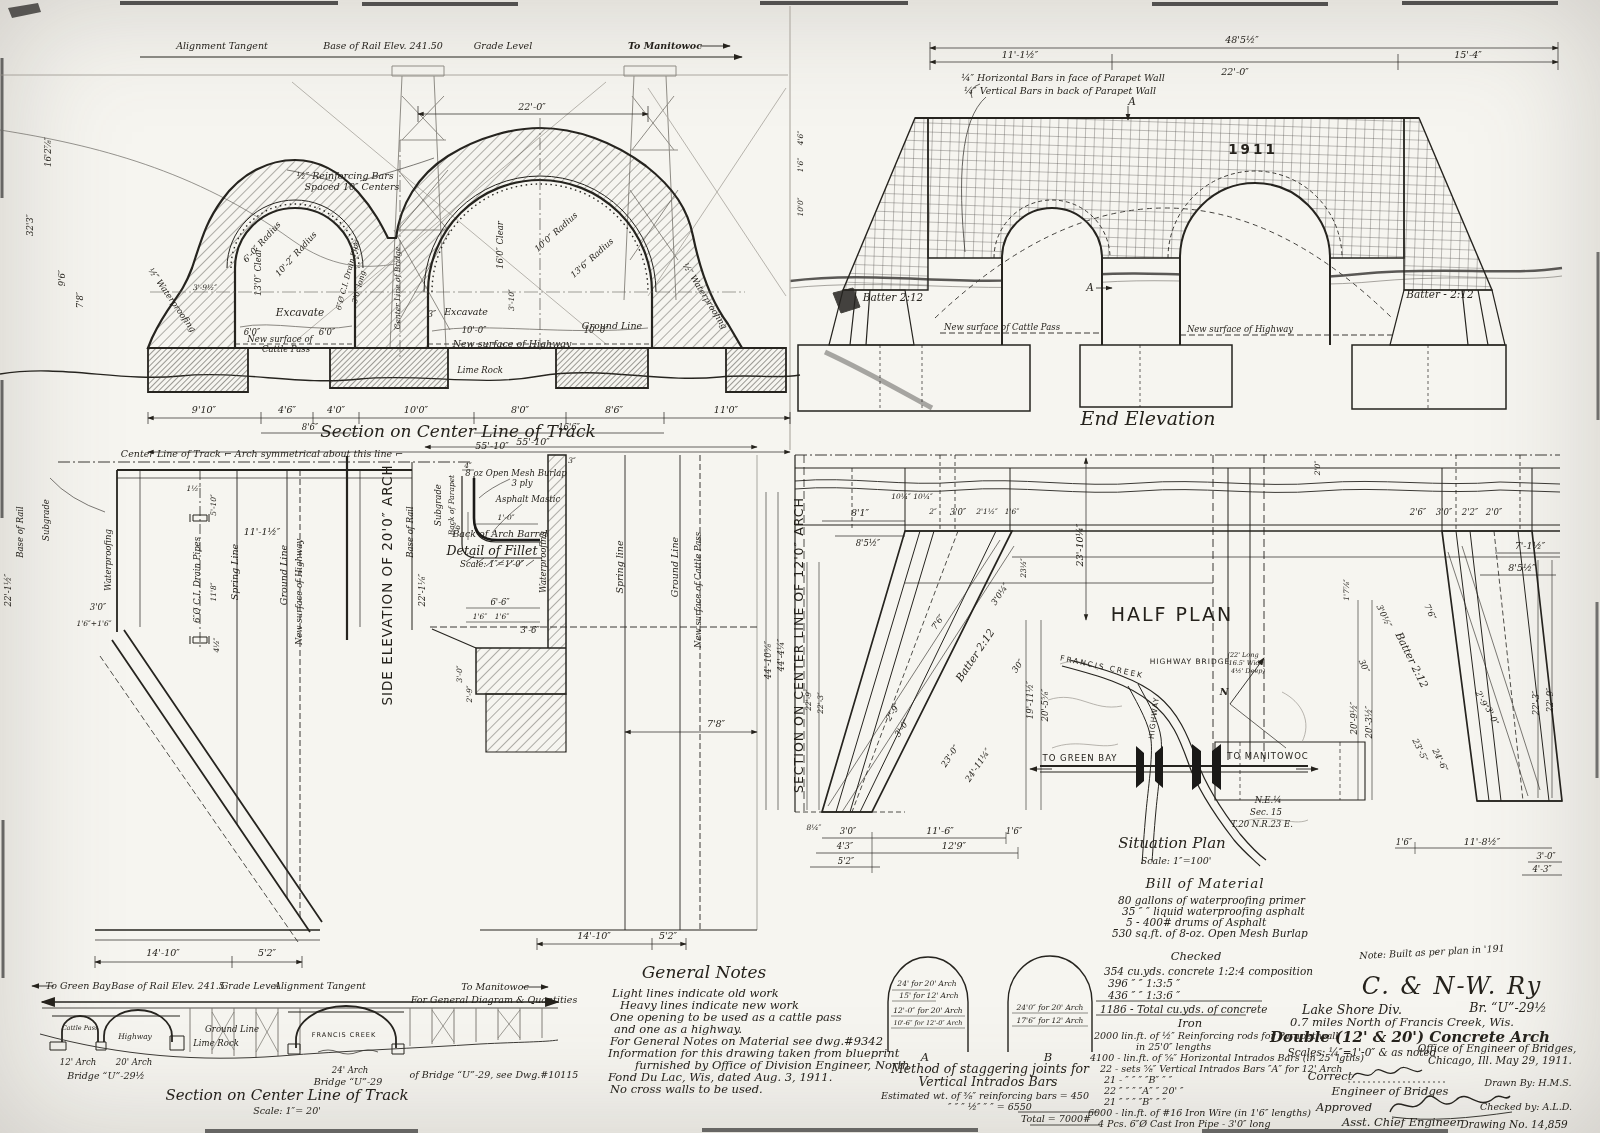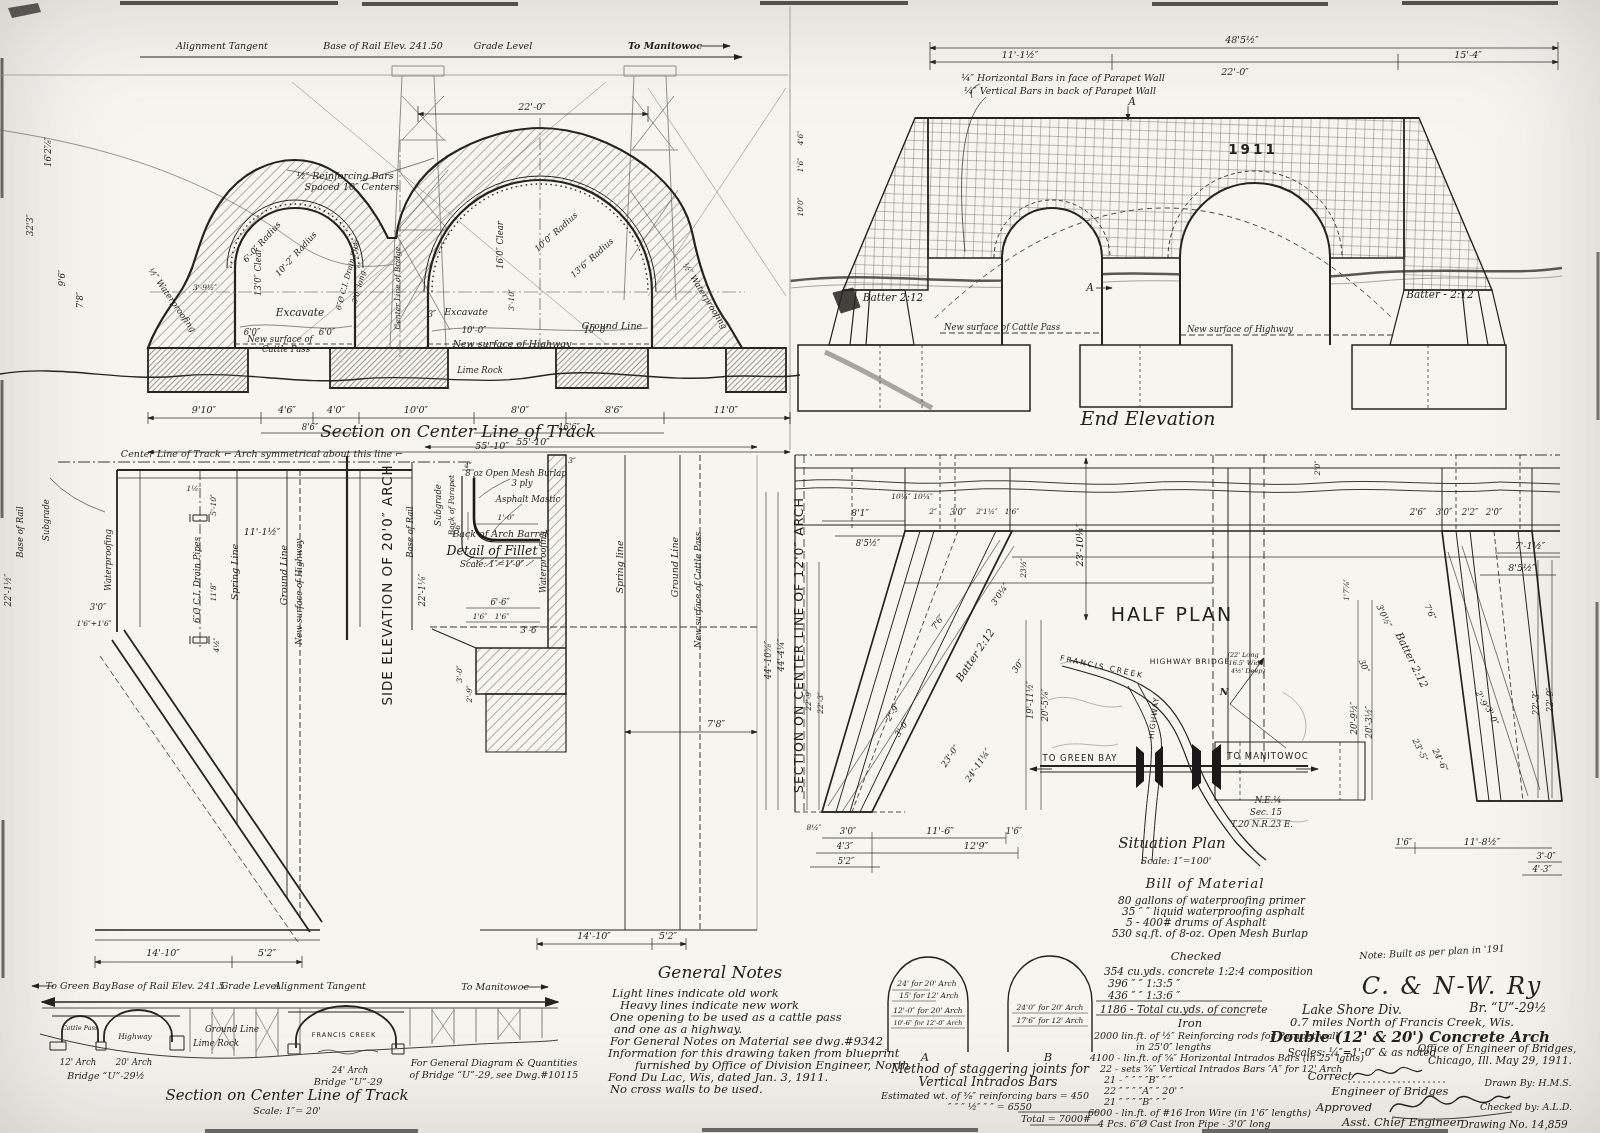--- a/index.html
+++ b/index.html
@@ -375,21 +375,21 @@
   <span class="L t8" style="left:902px;top:728px;transform:translate(-50%,-50%) rotate(-56deg)">3'-0″</span>
   <span class="L t8" style="left:950px;top:756px;transform:translate(-50%,-50%) rotate(-56deg)">23'-0″</span>
   <span class="L t8" style="left:978px;top:765px;transform:translate(-50%,-50%) rotate(-56deg)">24'-11¼″</span>
   <span class="L t8" style="left:1030px;top:700px;transform:translate(-50%,-50%) rotate(-90deg)">19'-11½″</span>
   <span class="L t8" style="left:1045px;top:705px;transform:translate(-50%,-50%) rotate(-90deg)">20'-5⅝″</span>
   <span class="L t7" style="left:814px;top:828px">8¼″</span>
   <span class="L t8" style="left:848px;top:831px">3'0″</span>
   <span class="L t9" style="left:940px;top:831px">11'-6″</span>
   <span class="L t8" style="left:1014px;top:831px">1'6″</span>
   <span class="L t8" style="left:845px;top:846px">4'3″</span>
-  <span class="L t9" style="left:976px;top:846px">12'9″</span>
+  <span class="L t9" style="left:954px;top:846px">12'9″</span>
   <span class="L t8" style="left:846px;top:861px">5'2″</span>
   <span class="L t8" style="left:1384px;top:616px;transform:translate(-50%,-50%) rotate(64deg)">3'0½″</span>
   <span class="L t8" style="left:1430px;top:612px;transform:translate(-50%,-50%) rotate(64deg)">7'6″</span>
   <span class="L t10" style="left:1412px;top:660px;transform:translate(-50%,-50%) rotate(64deg)">Batter 2:12</span>
   <span class="L t8" style="left:1364px;top:666px;transform:translate(-50%,-50%) rotate(64deg)">30″</span>
   <span class="L t8" style="left:1482px;top:700px;transform:translate(-50%,-50%) rotate(64deg)">2'-9″</span>
   <span class="L t8" style="left:1492px;top:716px;transform:translate(-50%,-50%) rotate(64deg)">3'-0″</span>
   <span class="L t8" style="left:1420px;top:750px;transform:translate(-50%,-50%) rotate(64deg)">23'-5″</span>
   <span class="L t8" style="left:1440px;top:760px;transform:translate(-50%,-50%) rotate(64deg)">24'-6″</span>
   <span class="L t8" style="left:1354px;top:718px;transform:translate(-50%,-50%) rotate(-90deg)">20'-9½″</span>
@@ -438,29 +438,29 @@
   <span class="La t9" style="left:1100px;top:1064px">22 - sets ⅝″ Vertical Intrados Bars ″A″  for 12' Arch</span>
   <span class="La t9" style="left:1104px;top:1075px">21 -   ″       ″       ″       ″B″     ″     ″</span>
   <span class="La t9" style="left:1104px;top:1086px">22     ″       ″       ″       ″A″    ″   20'    ″</span>
   <span class="La t9" style="left:1104px;top:1097px">21     ″       ″       ″       ″B″     ″     ″</span>
   <span class="La t9" style="left:1088px;top:1108px">6000 - lin.ft. of #16 Iron Wire (in 1'6″ lengths)</span>
   <span class="La t9" style="left:1098px;top:1119px">4 Pcs. 6″Ø Cast Iron Pipe - 3'0″ long</span>
   <span class="L t9" style="left:1432px;top:952px;transform:translate(-50%,-50%) rotate(-3deg)">Note:  Built as per plan in '191</span>
 </div>
 
 <div>
-  <span class="L t17" style="left:720px;top:972px">General Notes</span>
+  <span class="L t17" style="left:704px;top:972px">General Notes</span>
   <span class="La t11" style="left:612px;top:988px">Light lines indicate old work</span>
   <span class="La t11" style="left:620px;top:1000px">Heavy lines indicate new work</span>
   <span class="La t11" style="left:610px;top:1012px">One opening to be used as a cattle pass</span>
   <span class="La t11" style="left:614px;top:1024px">and one as a highway.</span>
   <span class="La t11" style="left:610px;top:1036px">For General Notes on Material see dwg.#9342</span>
   <span class="La t11" style="left:608px;top:1048px">Information for this drawing taken from blueprint</span>
   <span class="La t11" style="left:635px;top:1060px">furnished by Office of Division Engineer, North</span>
-  <span class="La t11" style="left:608px;top:1072px">Fond Du Lac, Wis, dated Jan. 3, 1911.</span>
+  <span class="La t11" style="left:608px;top:1072px">Fond Du Lac, Wis, dated Aug. 3, 1911.</span>
   <span class="La t11" style="left:610px;top:1084px">No cross walls to be used.</span>
 </div>
 
 <div>
   <span class="L t7" style="left:927px;top:984px">24' for 20' Arch</span>
   <span class="L t7" style="left:929px;top:996px">15' for 12' Arch</span>
   <span class="L t7" style="left:928px;top:1011px">12'-0″ for 20' Arch</span>
   <span class="L t6" style="left:928px;top:1023px">10'-6″ for 12'-0″ Arch</span>
   <span class="L t7" style="left:1050px;top:1008px">24'0″ for 20' Arch</span>
   <span class="L t7" style="left:1050px;top:1021px">17'6″ for 12' Arch</span>
@@ -482,21 +482,21 @@
   <span class="L t6" style="left:80px;top:1028px">Cattle Pass</span>
   <span class="L t7" style="left:135px;top:1037px">Highway</span>
   <span class="L t8" style="left:232px;top:1029px">Ground Line</span>
   <span class="L t8" style="left:216px;top:1043px">Lime Rock</span>
   <span class="L t6 up" style="left:344px;top:1035px">Francis Creek</span>
   <span class="L t8" style="left:78px;top:1062px">12' Arch</span>
   <span class="L t8" style="left:134px;top:1062px">20' Arch</span>
   <span class="L t9" style="left:106px;top:1076px">Bridge “U”-29½</span>
   <span class="L t8" style="left:350px;top:1070px">24' Arch</span>
   <span class="L t9" style="left:348px;top:1082px">Bridge “U”-29</span>
-  <span class="L t9" style="left:494px;top:1063px">For General Diagram &amp; Quantities</span>
+  <span class="L t9" style="left:494px;top:1000px">For General Diagram &amp; Quantities</span>
   <span class="L t9" style="left:494px;top:1075px">of Bridge “U”-29, see Dwg.#10115</span>
   <span class="L t15" style="left:287px;top:1095px">Section on Center Line of Track</span>
   <span class="L t9" style="left:287px;top:1111px">Scale: 1″= 20'</span>
 </div>
 
 <div>
   <span class="L t24 sp" style="left:1452px;top:986px">C. &amp; N-W. Ry</span>
   <span class="L t12" style="left:1352px;top:1010px">Lake Shore Div.</span>
   <span class="L t12" style="left:1508px;top:1008px">Br. “U”-29½</span>
   <span class="L t11" style="left:1402px;top:1023px">0.7 miles North of Francis Creek, Wis.</span>

